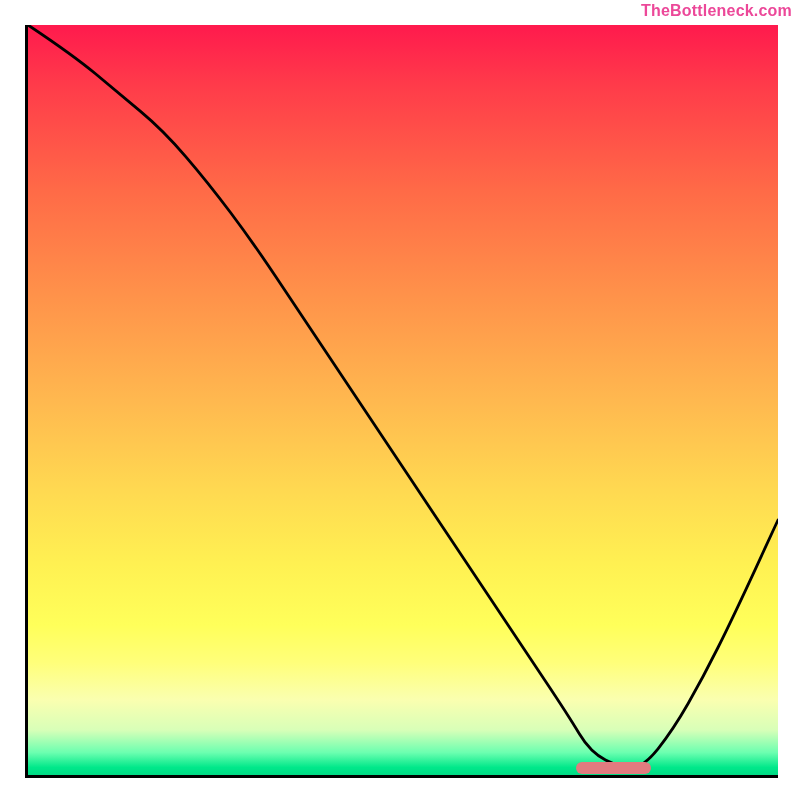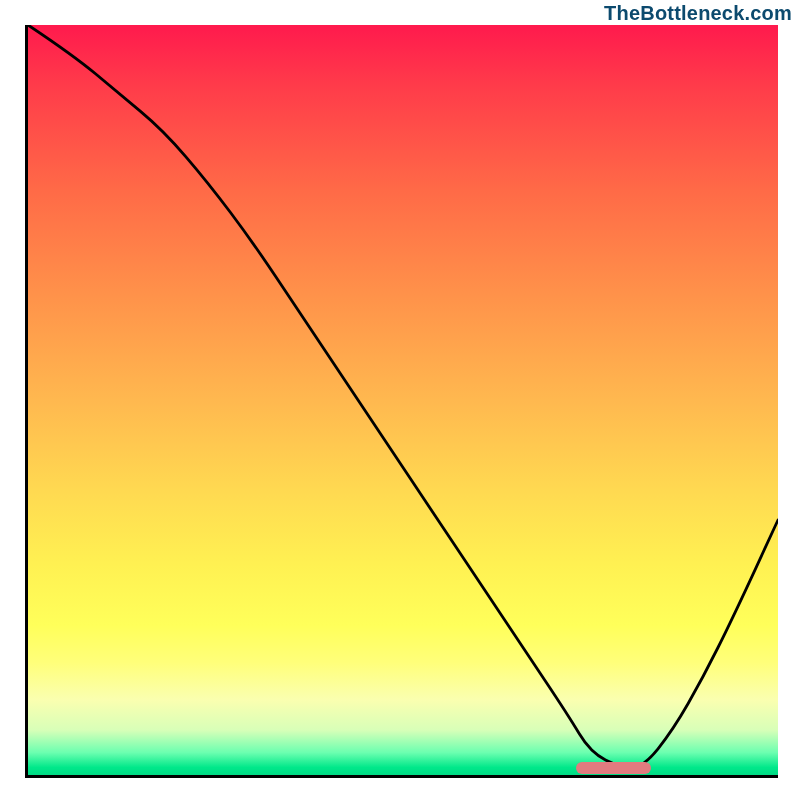--- a/index.html
+++ b/index.html
@@ -44,23 +44,23 @@
       #6cffb0 97%,
       #00e88a 99%,
       #00da84 100%
     );
   }
   .watermark {
     position: absolute;
     top: 2px;
     right: 8px;
     font-family: Arial, Helvetica, sans-serif;
-    font-size: 20px;
+    font-size: 16px;
     font-weight: 600;
-    color: #0c4a6e;
+    color: #ec4899;
     letter-spacing: 0.2px;
   }
   .curve {
     position: absolute;
     inset: 0;
     width: 100%;
     height: 100%;
     overflow: visible;
   }
   .curve path {

